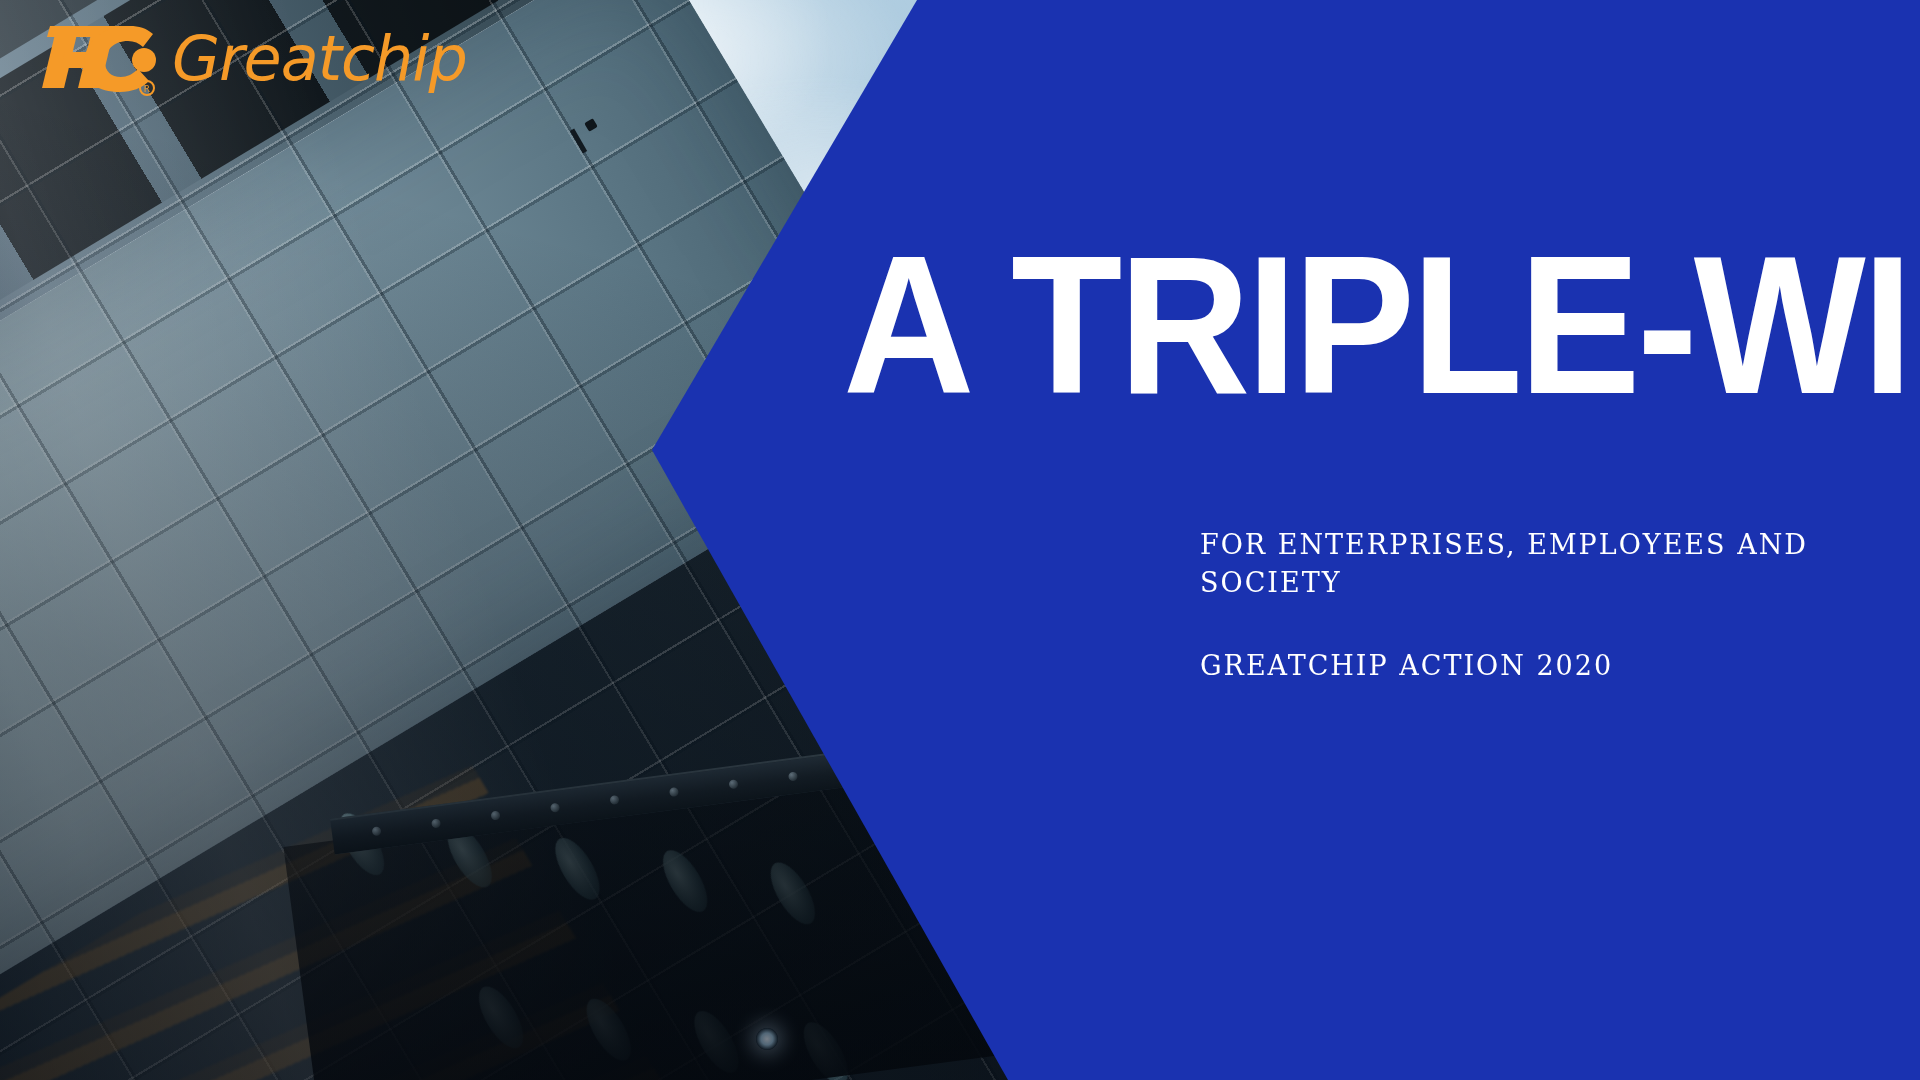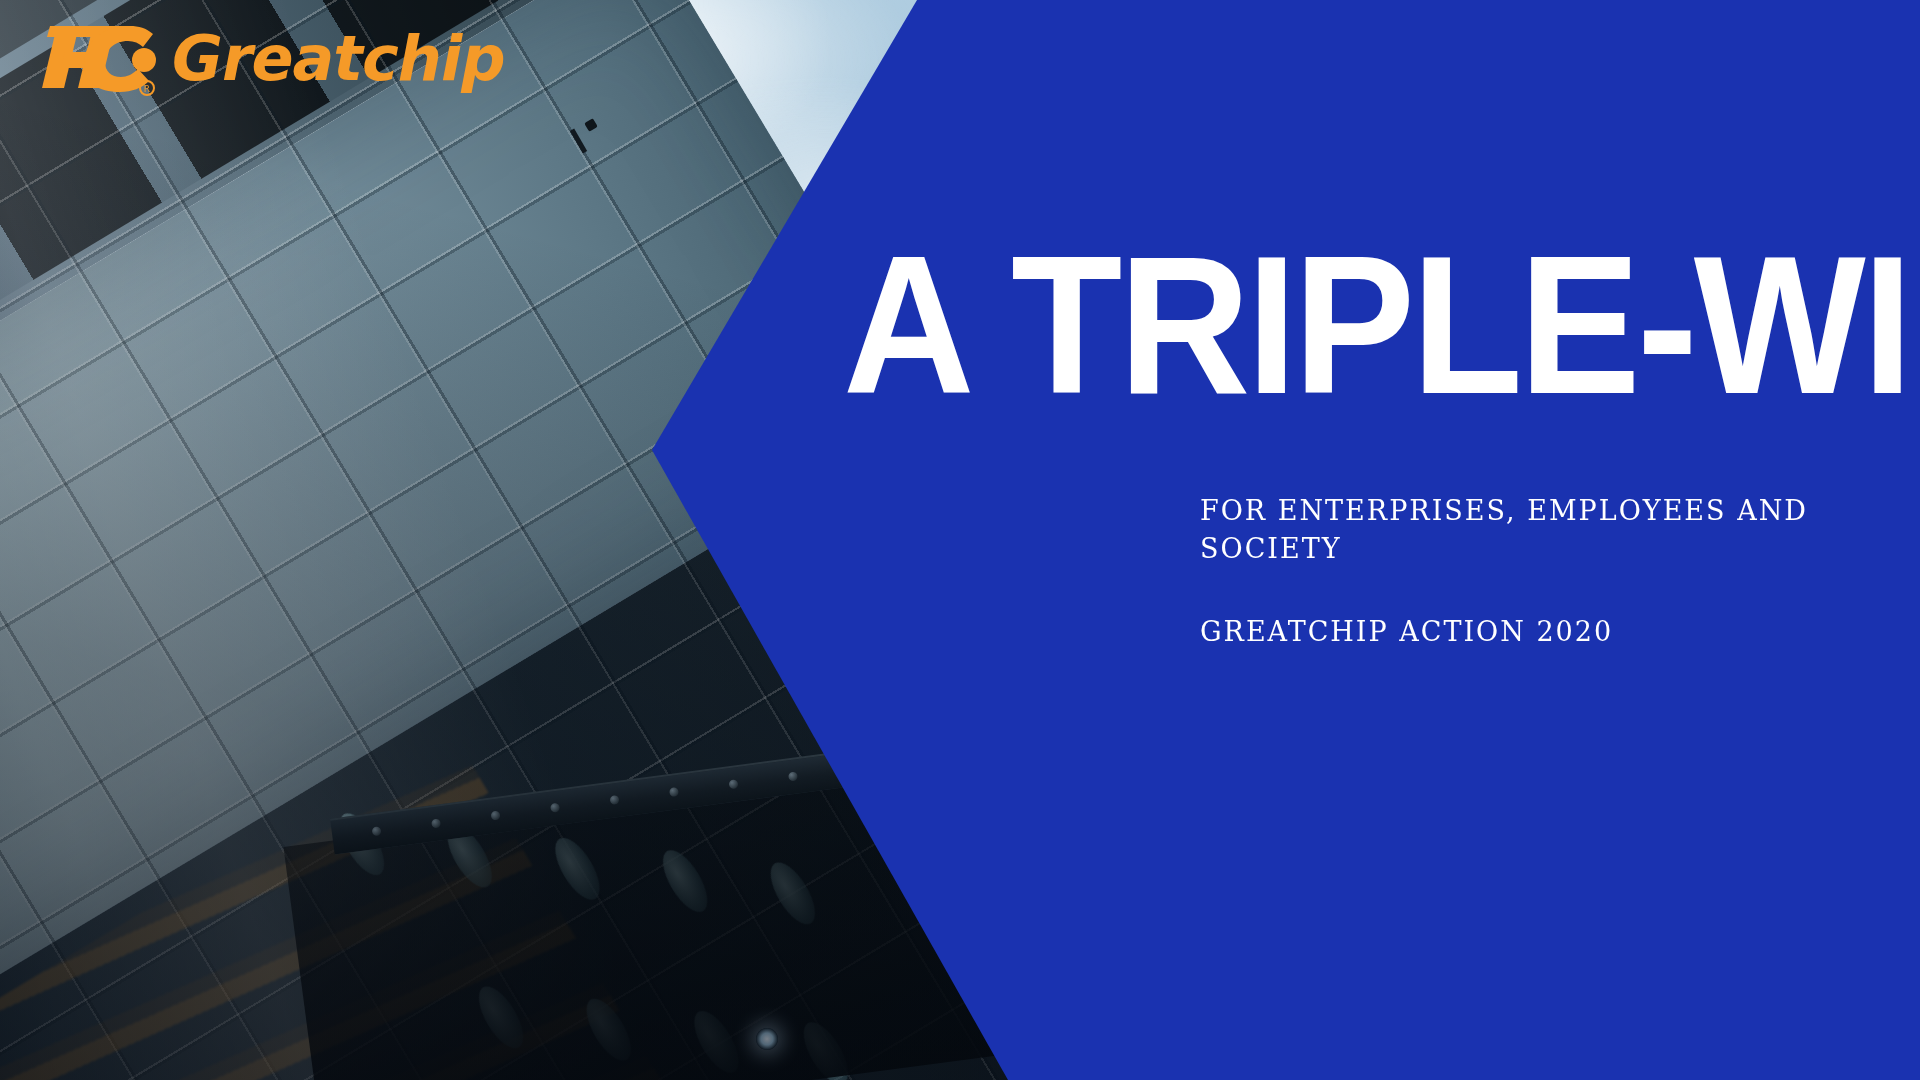--- a/index.html
+++ b/index.html
@@ -196,21 +196,21 @@
   
   #logo {
     position:absolute; left:34px; top:22px;
     display:flex; align-items:center; gap:14px;
     user-select:none;
   }
   #logo-mark { display:block; }
   #logo-word {
     font-family:"DejaVu Sans", sans-serif;
     font-style:italic;
-    font-weight:bold;
+    font-weight:normal;
     font-size:62px;
     letter-spacing:-1px;
     color:var(--brand-orange, #F59A28);
     line-height:1;
   }
 
   
   #headline {
     position:absolute;
     left:843px; top:236px;
@@ -221,21 +221,21 @@
     font-size:196px;
     line-height:.92;
     letter-spacing:-4px;
     transform:scaleX(.93);
     transform-origin:left top;
     white-space:nowrap;
   }
 
   #subblock {
     position:absolute;
-    left:1200px; top:492px;
+    left:1200px; top:526px;
     width:640px;
     color:#ffffff;
     font-family:"DejaVu Serif", "Liberation Serif", serif;
     font-size:27px;
     letter-spacing:2.0px;
     line-height:1.42;
   }
   #sub-line1 { display:block; }
   #sub-line2 { display:block; margin-top:44px; }
 </style>

